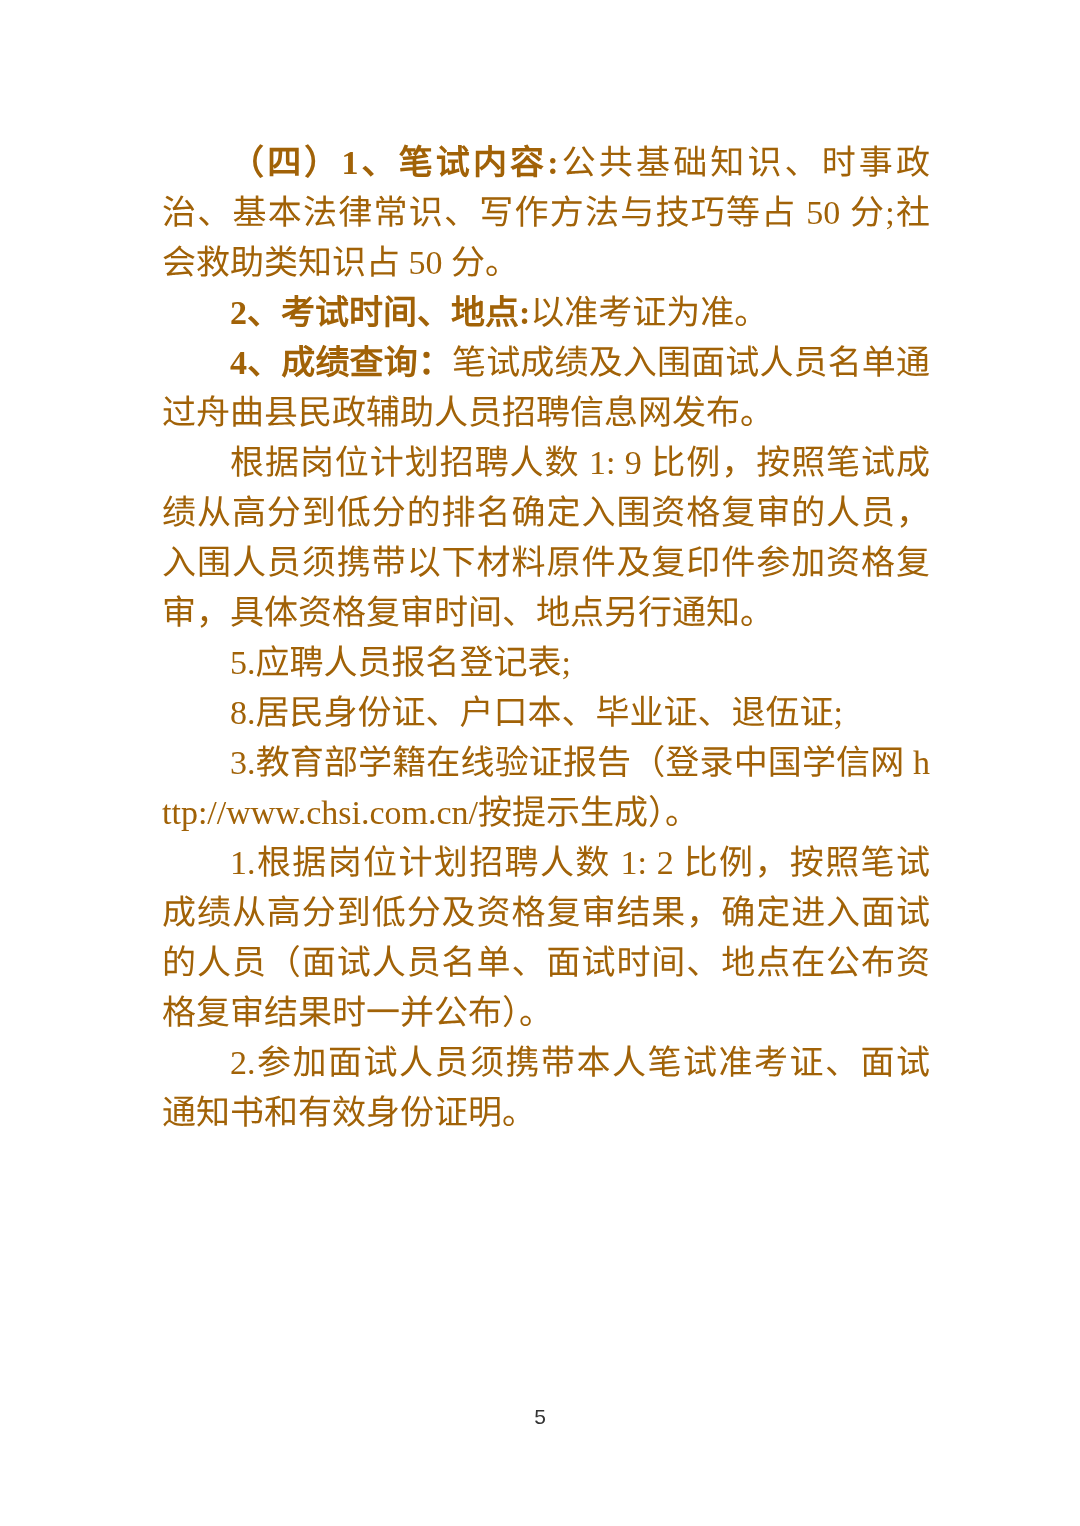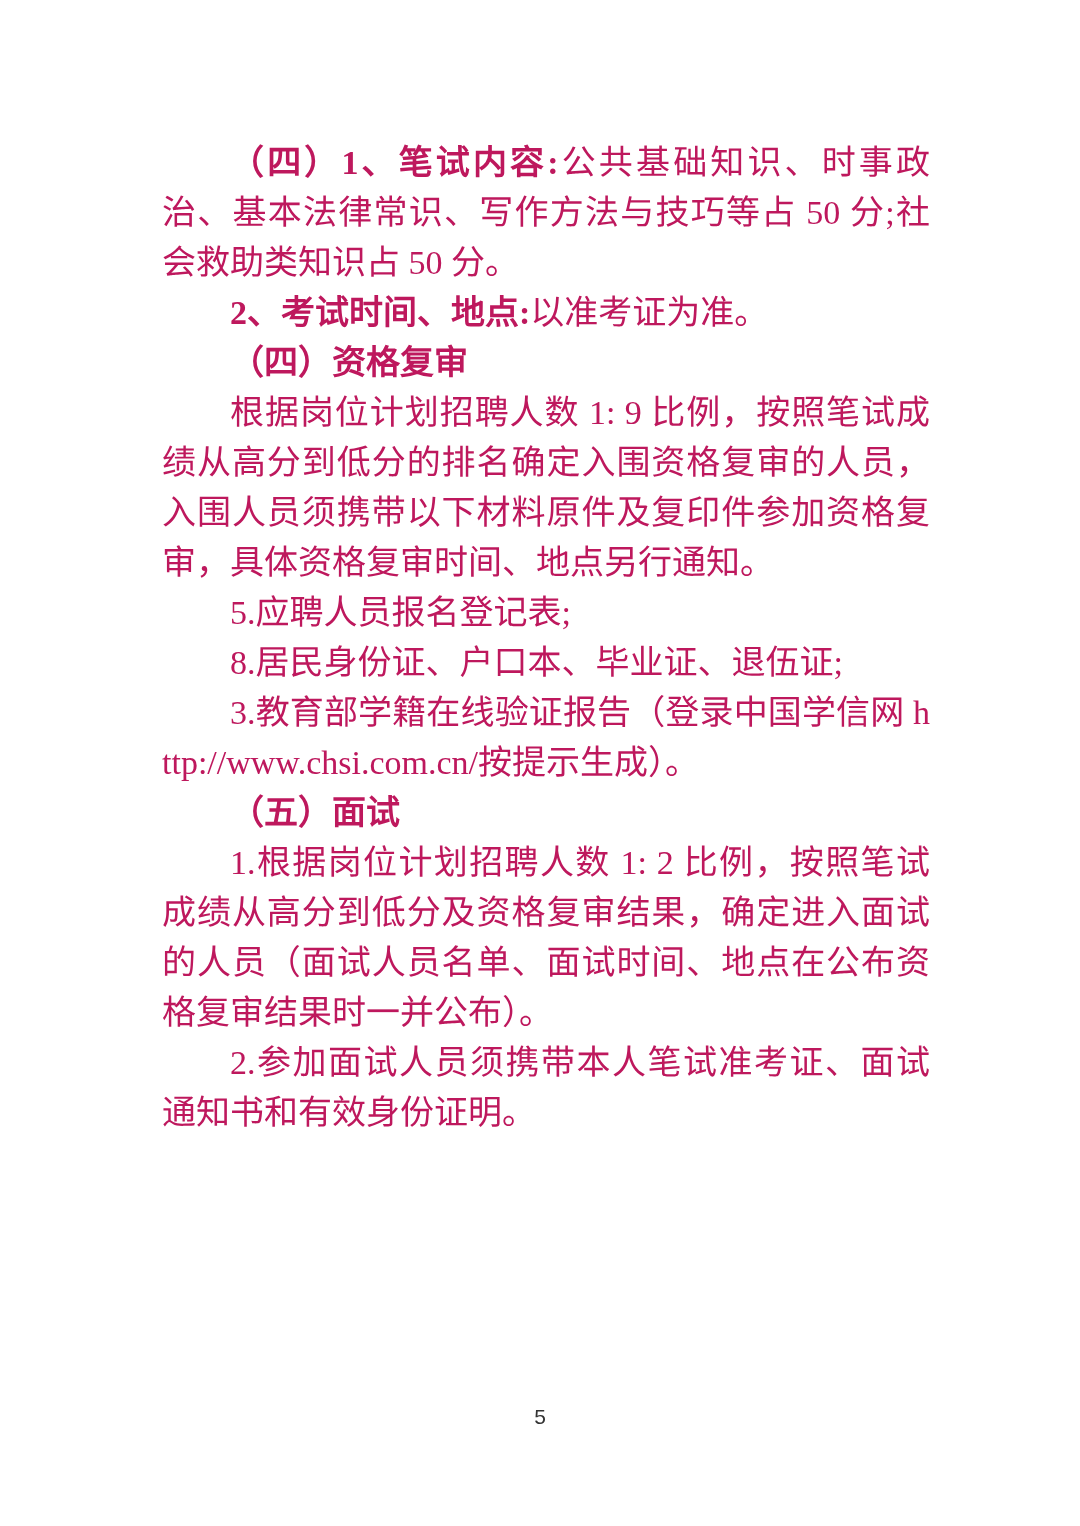--- a/index.html
+++ b/index.html
@@ -12,21 +12,21 @@
     height: 1526px;
     position: relative;
     overflow: hidden;
     font-family: "Liberation Serif", "DejaVu Serif", serif;
   }
   .page {
     position: absolute;
     top: 138px;
     left: 162px;
     width: 768px;
-    color: #be185d;
+    color: #a16207;
     font-size: 34px;
     line-height: 50px;
     text-align: justify;
     text-justify: inter-character;
     word-break: break-all;
   }
   .para {
     margin: 0;
     text-indent: 2em;
   }
@@ -53,32 +53,31 @@
 </head>
 <body>
 
 <div class="page">
 
   <p class="para"><b>（四）1、笔试内容:</b><span>公共基础知识、时事政治、基本法律常识、写作方法与技巧等占 50 分;社会救助类知识占 50 分。</span></p>
 
   <p class="para"><b>2、考试时间、地点:</b><span>以准考证为准。</span></p>
 
 
+  <p class="para"><b>4、成绩查询：</b><span>笔试成绩及入围面试人员名单通过舟曲县民政辅助人员招聘信息网发布。</span></p>
 
-  <p class="heading"><b>（四）资格复审</b></p>
 
   <p class="para"><span>根据岗位计划招聘人数 1: 9 比例，按照笔试成绩从高分到低分的排名确定入围资格复审的人员，入围人员须携带以下材料原件及复印件参加资格复审，具体资格复审时间、地点另行通知。</span></p>
 
   <p class="para"><span>5.应聘人员报名登记表;</span></p>
 
   <p class="para"><span>8.居民身份证、户口本、毕业证、退伍证;</span></p>
 
   <p class="para"><span>3.教育部学籍在线验证报告（登录中国学信网 http://www.chsi.com.cn/按提示生成）。</span></p>
 
-  <p class="heading"><b>（五）面试</b></p>
 
   <p class="para"><span>1.根据岗位计划招聘人数 1: 2 比例，按照笔试成绩从高分到低分及资格复审结果，确定进入面试的人员（面试人员名单、面试时间、地点在公布资格复审结果时一并公布）。</span></p>
 
   <p class="para"><span>2.参加面试人员须携带本人笔试准考证、面试通知书和有效身份证明。</span></p>
 
 </div>
 
 <div class="page-number">5</div>
 
 </body></html>

